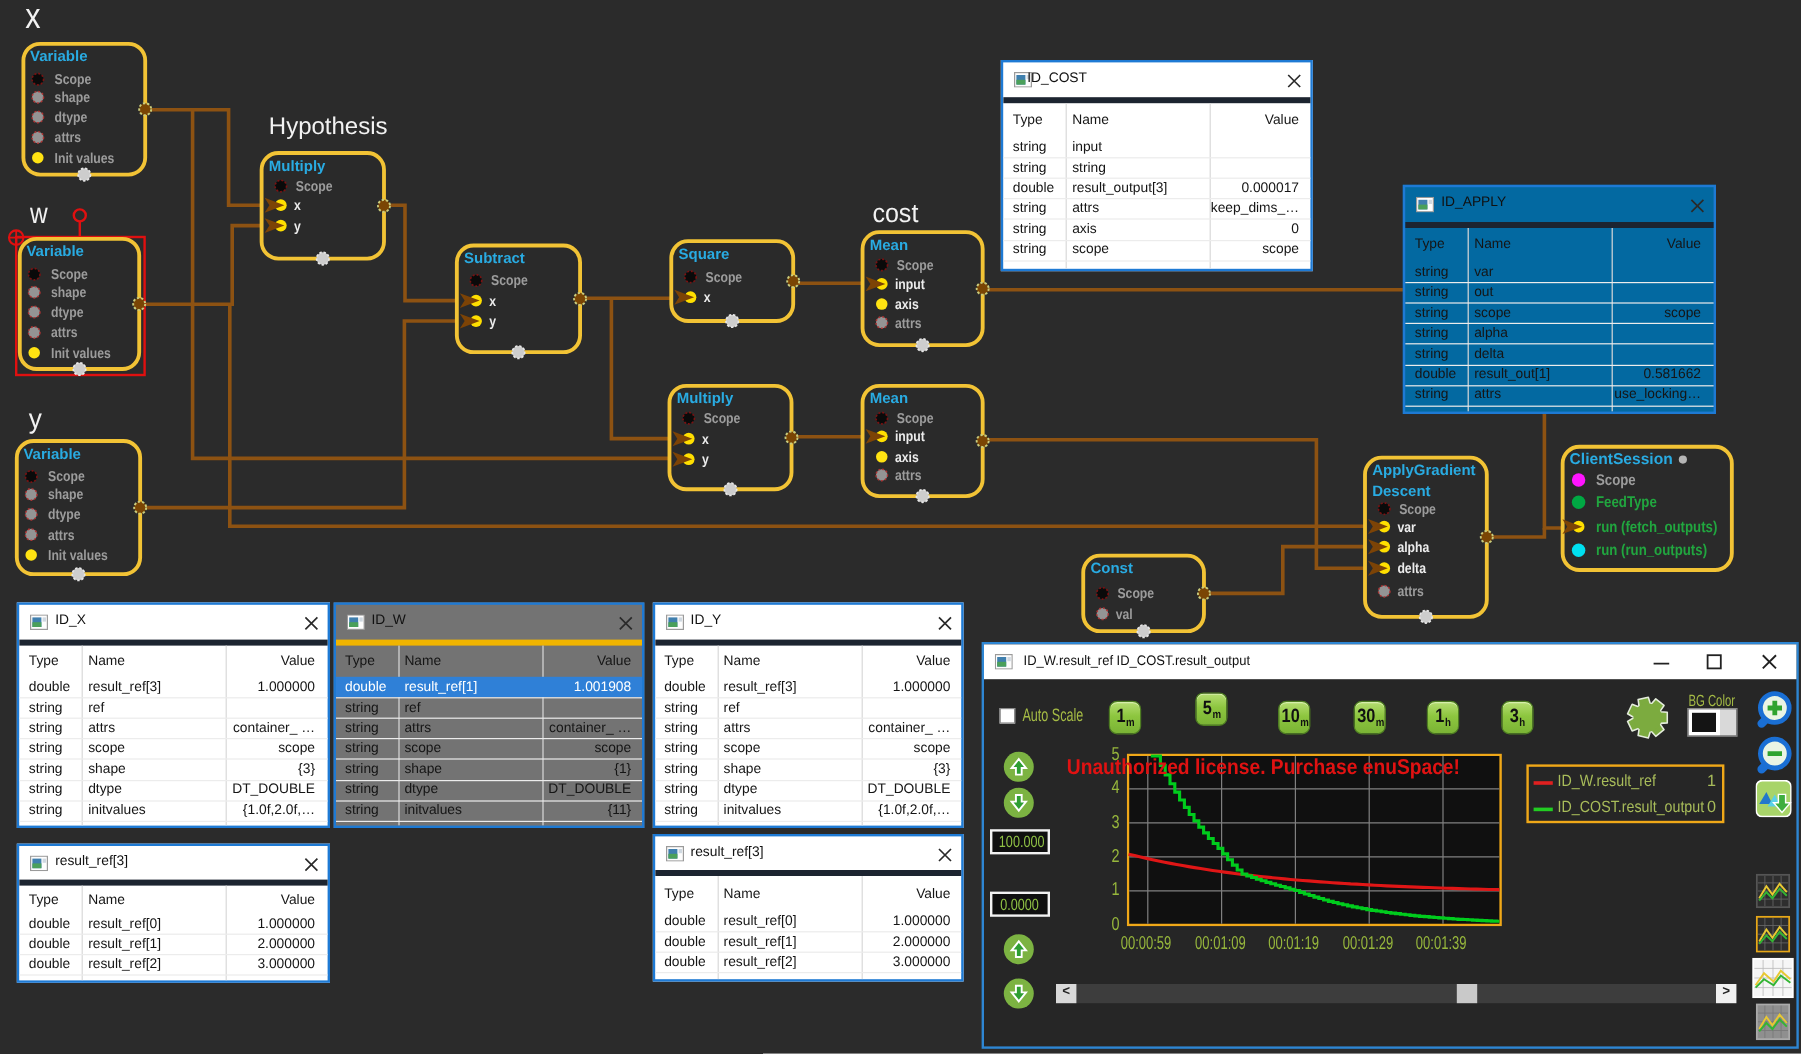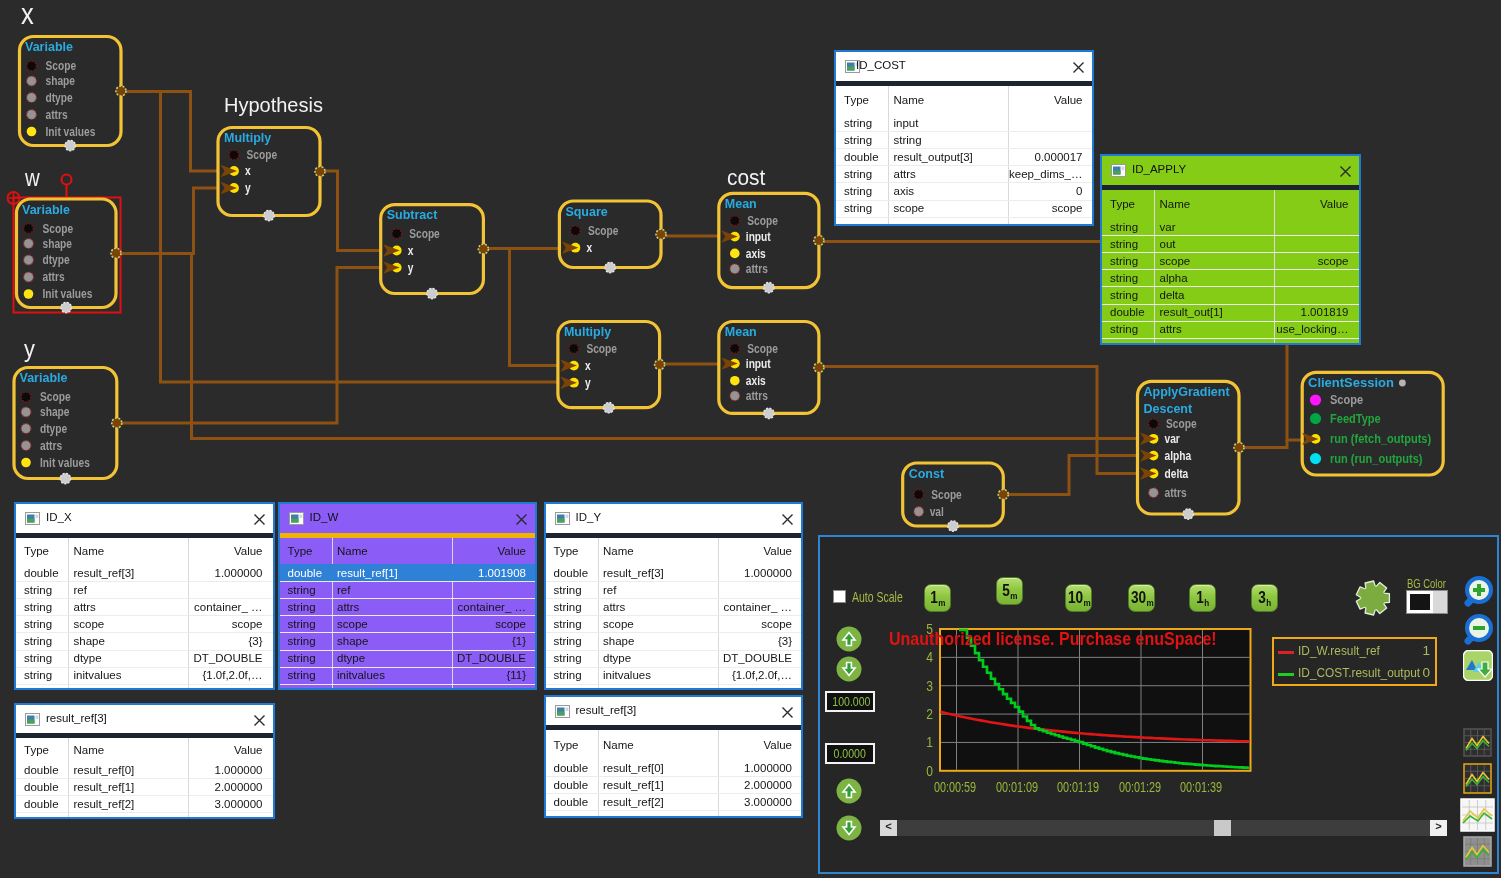--- a/index.html
+++ b/index.html
@@ -230,21 +230,21 @@
       <div style="position:absolute;left:0px;top:130.39999999999998px;width:260px;height:1px;background:#ececec"></div>
       <div class="c" style="left:8px;top:138.95px;color:#151515">string</div>
       <div class="c" style="left:57.5px;top:138.95px;color:#151515">axis</div>
       <div class="c r" style="right:9.5px;top:138.95px;color:#151515">0</div>
       <div style="position:absolute;left:0px;top:147.49999999999997px;width:260px;height:1px;background:#ececec"></div>
       <div class="c" style="left:8px;top:156.04999999999998px;color:#151515">string</div>
       <div class="c" style="left:57.5px;top:156.04999999999998px;color:#151515">scope</div>
       <div class="c r" style="right:9.5px;top:156.04999999999998px;color:#151515">scope</div>
       <div style="position:absolute;left:0px;top:164.59999999999997px;width:260px;height:1px;background:#ececec"></div>
     </div>
-    <div style="position:absolute;left:1100px;top:154px;width:261px;height:191px;background:#84cc16;border:2px solid #1e7ad4;box-sizing:border-box;overflow:hidden">
+    <div style="position:absolute;left:1169px;top:154px;width:261px;height:191px;background:#0369a1;border:2px solid #1e7ad4;box-sizing:border-box;overflow:hidden">
       <svg style="position:absolute;left:9px;top:8px" width="15" height="13">
         <rect x="0.5" y="0.5" width="14" height="12" fill="#fdfdfd" stroke="#9a9a9a"></rect>
         <rect x="2" y="2.5" width="7.5" height="8" fill="#3f7fae"></rect>
         <rect x="2" y="6.5" width="7.5" height="4" fill="#4ba05a"></rect>
         <rect x="10.5" y="2.5" width="2.8" height="3.5" fill="#cfd8e0"></rect>
       </svg>
       <div style="position:absolute;left:30px;top:7px;font-size:11.5px;color:#111">ID_APPLY</div>
       <svg style="position:absolute;left:237px;top:9px" width="13" height="13">
         <path d="M1.5,1.5 L11.5,11.5 M11.5,1.5 L1.5,11.5" stroke="#2a2a2a" stroke-width="1.4"></path>
       </svg>
@@ -265,21 +265,21 @@
       <div class="c r" style="right:10.5px;top:104.74999999999999px;color:#151515">scope</div>
       <div style="position:absolute;left:0px;top:113.29999999999998px;width:261px;height:1px;background:#ececec"></div>
       <div class="c" style="left:8px;top:121.84999999999998px;color:#151515">string</div>
       <div class="c" style="left:57.5px;top:121.84999999999998px;color:#151515">alpha</div>
       <div style="position:absolute;left:0px;top:130.39999999999998px;width:261px;height:1px;background:#ececec"></div>
       <div class="c" style="left:8px;top:138.95px;color:#151515">string</div>
       <div class="c" style="left:57.5px;top:138.95px;color:#151515">delta</div>
       <div style="position:absolute;left:0px;top:147.49999999999997px;width:261px;height:1px;background:#ececec"></div>
       <div class="c" style="left:8px;top:156.04999999999998px;color:#151515">double</div>
       <div class="c" style="left:57.5px;top:156.04999999999998px;color:#151515">result_out[1]</div>
-      <div class="c r" style="right:10.5px;top:156.04999999999998px;color:#151515">1.001819</div>
+      <div class="c r" style="right:10.5px;top:156.04999999999998px;color:#151515">0.581662</div>
       <div style="position:absolute;left:0px;top:164.59999999999997px;width:261px;height:1px;background:#ececec"></div>
       <div class="c" style="left:8px;top:173.14999999999998px;color:#151515">string</div>
       <div class="c" style="left:57.5px;top:173.14999999999998px;color:#151515">attrs</div>
       <div class="c r" style="right:10.5px;top:173.14999999999998px;color:#151515">use_locking…</div>
       <div style="position:absolute;left:0px;top:181.69999999999996px;width:261px;height:1px;background:#ececec"></div>
     </div>
     <div style="position:absolute;left:14px;top:502px;width:261px;height:188px;background:#fff;border:2px solid #1e7ad4;box-sizing:border-box;overflow:hidden">
       <svg style="position:absolute;left:9px;top:8px" width="15" height="13">
         <rect x="0.5" y="0.5" width="14" height="12" fill="#fdfdfd" stroke="#9a9a9a"></rect>
         <rect x="2" y="2.5" width="7.5" height="8" fill="#3f7fae"></rect>
@@ -317,21 +317,21 @@
       <div style="position:absolute;left:0px;top:145.49999999999997px;width:261px;height:1px;background:#ececec"></div>
       <div class="c" style="left:8px;top:154.04999999999998px;color:#151515">string</div>
       <div class="c" style="left:57.5px;top:154.04999999999998px;color:#151515">dtype</div>
       <div class="c r" style="right:10.5px;top:154.04999999999998px;color:#151515">DT_DOUBLE</div>
       <div style="position:absolute;left:0px;top:162.59999999999997px;width:261px;height:1px;background:#ececec"></div>
       <div class="c" style="left:8px;top:171.14999999999998px;color:#151515">string</div>
       <div class="c" style="left:57.5px;top:171.14999999999998px;color:#151515">initvalues</div>
       <div class="c r" style="right:10.5px;top:171.14999999999998px;color:#151515">{1.0f,2.0f,…</div>
       <div style="position:absolute;left:0px;top:179.69999999999996px;width:261px;height:1px;background:#ececec"></div>
     </div>
-    <div style="position:absolute;left:277.5px;top:502px;width:259.5px;height:188px;background:#8b5cf6;border:2px solid #1e7ad4;box-sizing:border-box;overflow:hidden">
+    <div style="position:absolute;left:277.5px;top:502px;width:259.5px;height:188px;background:#737373;border:2px solid #1e7ad4;box-sizing:border-box;overflow:hidden">
       <svg style="position:absolute;left:9px;top:8px" width="15" height="13">
         <rect x="0.5" y="0.5" width="14" height="12" fill="#fdfdfd" stroke="#9a9a9a"></rect>
         <rect x="2" y="2.5" width="7.5" height="8" fill="#3f7fae"></rect>
         <rect x="2" y="6.5" width="7.5" height="4" fill="#4ba05a"></rect>
         <rect x="10.5" y="2.5" width="2.8" height="3.5" fill="#cfd8e0"></rect>
       </svg>
       <div style="position:absolute;left:30px;top:7px;font-size:11.5px;color:#111">ID_W</div>
       <svg style="position:absolute;left:235.5px;top:9px" width="13" height="13">
         <path d="M1.5,1.5 L11.5,11.5 M11.5,1.5 L1.5,11.5" stroke="#2a2a2a" stroke-width="1.4"></path>
       </svg>
@@ -469,20 +469,38 @@
       <div class="c" style="left:8px;top:87.64999999999999px;color:#151515">double</div>
       <div class="c" style="left:57.5px;top:87.64999999999999px;color:#151515">result_ref[1]</div>
       <div class="c r" style="right:9.0px;top:87.64999999999999px;color:#151515">2.000000</div>
       <div style="position:absolute;left:0px;top:96.19999999999999px;width:259.5px;height:1px;background:#ececec"></div>
       <div class="c" style="left:8px;top:104.74999999999999px;color:#151515">double</div>
       <div class="c" style="left:57.5px;top:104.74999999999999px;color:#151515">result_ref[2]</div>
       <div class="c r" style="right:9.0px;top:104.74999999999999px;color:#151515">3.000000</div>
       <div style="position:absolute;left:0px;top:113.29999999999998px;width:259.5px;height:1px;background:#ececec"></div>
     </div>
 <div style="position:absolute;left:818px;top:535px;width:681px;height:339px;background:#262626;border:2px solid #2e86d3;box-sizing:border-box">
+      <div style="position:absolute;left:0;top:0;width:100%;height:29px;background:#fff">
+        <svg style="position:absolute;left:9px;top:8px" width="15" height="13">
+          <rect x="0.5" y="0.5" width="14" height="12" fill="#fdfdfd" stroke="#9a9a9a"></rect>
+          <rect x="2" y="2.5" width="7.5" height="8" fill="#3f7fae"></rect>
+          <rect x="2" y="6.5" width="7.5" height="4" fill="#4ba05a"></rect>
+          <rect x="10.5" y="2.5" width="2.8" height="3.5" fill="#cfd8e0"></rect>
+        </svg>
+        <div style="position:absolute;left:33px;top:8px;font-size:11.5px;color:#111;transform:scaleX(0.94);transform-origin:0 0">ID_W.result_ref ID_COST.result_output</div>
+        <svg style="position:absolute;left:556px;top:6px" width="18" height="18">
+          <line x1="2" y1="10" x2="15" y2="10" stroke="#222" stroke-width="1.6"></line>
+        </svg>
+        <svg style="position:absolute;left:600px;top:6px" width="18" height="18">
+          <rect x="3" y="3" width="11" height="11" fill="none" stroke="#222" stroke-width="1.5"></rect>
+        </svg>
+        <svg style="position:absolute;left:646px;top:6px" width="18" height="18">
+          <path d="M3,3 L14,14 M14,3 L3,14" stroke="#222" stroke-width="1.6"></path>
+        </svg>
+      </div>
       <div style="position:absolute;left:13px;top:53px;width:13px;height:13px;background:#fff;border:1.5px solid #8a8a8a"></div>
       <div class="cond" style="position:absolute;left:32px;top:51px;font-size:15px;color:#a5bb45">Auto Scale</div>
       <div class="tbtn" style="left:104px;top:47px"><span class="in">1<sub>m</sub></span></div>
       <div class="tbtn" style="left:176px;top:40px"><span class="in">5<sub>m</sub></span></div>
       <div class="tbtn" style="left:245px;top:47px"><span class="in">10<sub>m</sub></span></div>
       <div class="tbtn" style="left:308px;top:47px"><span class="in">30<sub>m</sub></span></div>
       <div class="tbtn" style="left:369px;top:47px"><span class="in">1<sub>h</sub></span></div>
       <div class="tbtn" style="left:431px;top:47px"><span class="in">3<sub>h</sub></span></div>
       <svg style="position:absolute;left:0;top:0" width="677" height="335">
         <polygon points="569.4,56.6 569.4,65.4 563.8,65.8 563.5,66.4 566.7,71.1 559.8,76.6 556.0,72.4 555.3,72.6 553.6,78.0 545.1,76.0 545.9,70.4 545.4,70.0 540.1,72.1 536.3,64.2 541.2,61.3 541.2,60.7 536.3,57.8 540.1,49.9 545.4,52.0 545.9,51.6 545.1,46.0 553.6,44.0 555.3,49.4 556.0,49.6 559.8,45.4 566.7,50.9 563.5,55.6 563.8,56.2" fill="#7cab3f" stroke="#e4ecdc" stroke-width="1.3" stroke-linejoin="round"></polygon>

